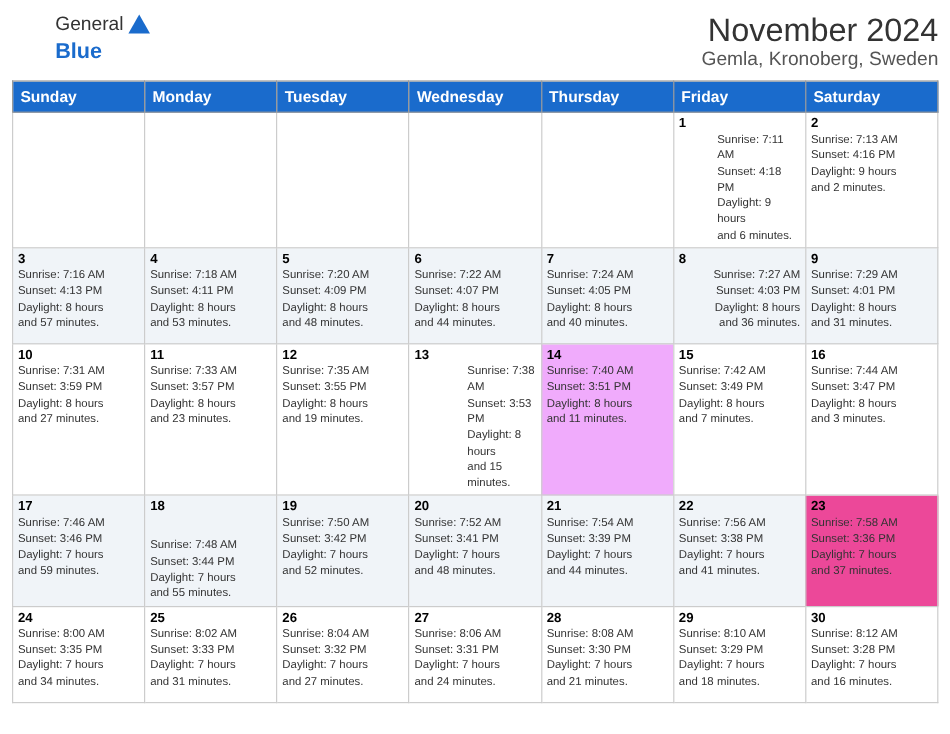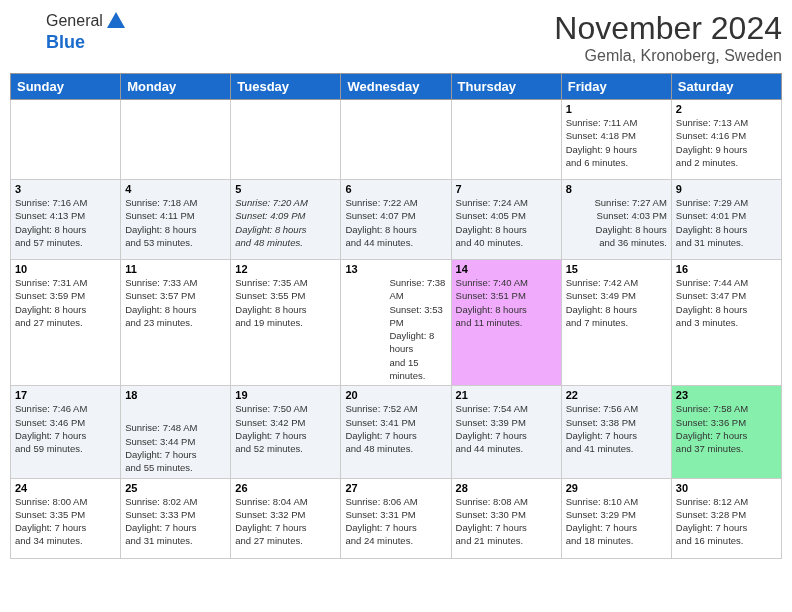--- a/index.html
+++ b/index.html
@@ -7,21 +7,21 @@
     
     .page { width: 792px; height: 612px; padding: 10px; }
     
     .header { display: flex; justify-content: space-between; align-items: flex-start; margin-bottom: 8px; }
     
     .logo { display: flex; align-items: center; margin-left: 36px; }
     .logo-general { color: #333; }
     .logo-blue { color: #1a6bcc; }
     
     .title-block { text-align: right; }
-    .month-title { font-size: 32px; color: #333; font-weight: 300; }
+    .month-title { font-size: 27px; color: #333; font-weight: 300; }
     .location { font-size: 16px; color: #555; }
     
     .calendar { width: 100%; border-collapse: collapse; }
     .calendar th { background: #1a6bcc; color: white; text-align: left; padding: 5px 6px; font-size: 13px; font-weight: bold; border: 1px solid #999; }
     .calendar td { border: 1px solid #ccc; vertical-align: top; padding: 3px 4px; font-size: 10px; height: 80px; width: calc(100%/7); background: #fff; }
     .calendar tr:nth-child(even) td { background: #f5f5f5; }
     .day-num { font-weight: bold; font-size: 11px; display: block; margin-bottom: 1px; }
     .day-info { font-size: 9.5px; color: #333; line-height: 1.4; }
     .empty { background: #fff !important; }
   </style>
@@ -61,21 +61,21 @@
     </thead>
     <tbody id="calendar-body">
     <tr>
           <td class="empty"></td>
           <td class="empty"></td>
           <td class="empty"></td>
           <td class="empty"></td>
           <td class="empty"></td>
           <td style="background: rgb(255, 255, 255);">
             <span class="day-num">1</span>
-            <div class="day-info" style="white-space: pre-line;">Sunrise: 7:11 AM
+            <div class="day-info" style="white-space: pre-line; margin-left: 32px;">Sunrise: 7:11 AM
 Sunset: 4:18 PM
 Daylight: 9 hours
 and 6 minutes.</div>
           </td>
           <td style="background: rgb(255, 255, 255);">
             <span class="day-num">2</span>
             <div class="day-info" style="white-space: pre-line;">Sunrise: 7:13 AM
 Sunset: 4:16 PM
 Daylight: 9 hours
 and 2 minutes.</div>
@@ -91,21 +91,21 @@
           </td>
           <td style="background: rgb(240, 244, 248);">
             <span class="day-num">4</span>
             <div class="day-info" style="white-space: pre-line;">Sunrise: 7:18 AM
 Sunset: 4:11 PM
 Daylight: 8 hours
 and 53 minutes.</div>
           </td>
           <td style="background: rgb(240, 244, 248);">
             <span class="day-num">5</span>
-            <div class="day-info" style="white-space: pre-line; font-style: italic;">Sunrise: 7:20 AM
+            <div class="day-info" style="white-space: pre-line;">Sunrise: 7:20 AM
 Sunset: 4:09 PM
 Daylight: 8 hours
 and 48 minutes.</div>
           </td>
           <td style="background: rgb(240, 244, 248);">
             <span class="day-num">6</span>
             <div class="day-info" style="white-space: pre-line;">Sunrise: 7:22 AM
 Sunset: 4:07 PM
 Daylight: 8 hours
 and 44 minutes.</div>
@@ -219,21 +219,21 @@
 Daylight: 7 hours
 and 44 minutes.</div>
           </td>
           <td style="background: rgb(240, 244, 248);">
             <span class="day-num">22</span>
             <div class="day-info" style="white-space: pre-line;">Sunrise: 7:56 AM
 Sunset: 3:38 PM
 Daylight: 7 hours
 and 41 minutes.</div>
           </td>
-          <td style="background: #86efac;">
+          <td style="background: #ec4899;">
             <span class="day-num">23</span>
             <div class="day-info" style="white-space: pre-line;">Sunrise: 7:58 AM
 Sunset: 3:36 PM
 Daylight: 7 hours
 and 37 minutes.</div>
           </td>
         </tr>
         <tr>
           <td style="background: rgb(255, 255, 255);">
             <span class="day-num">24</span>

